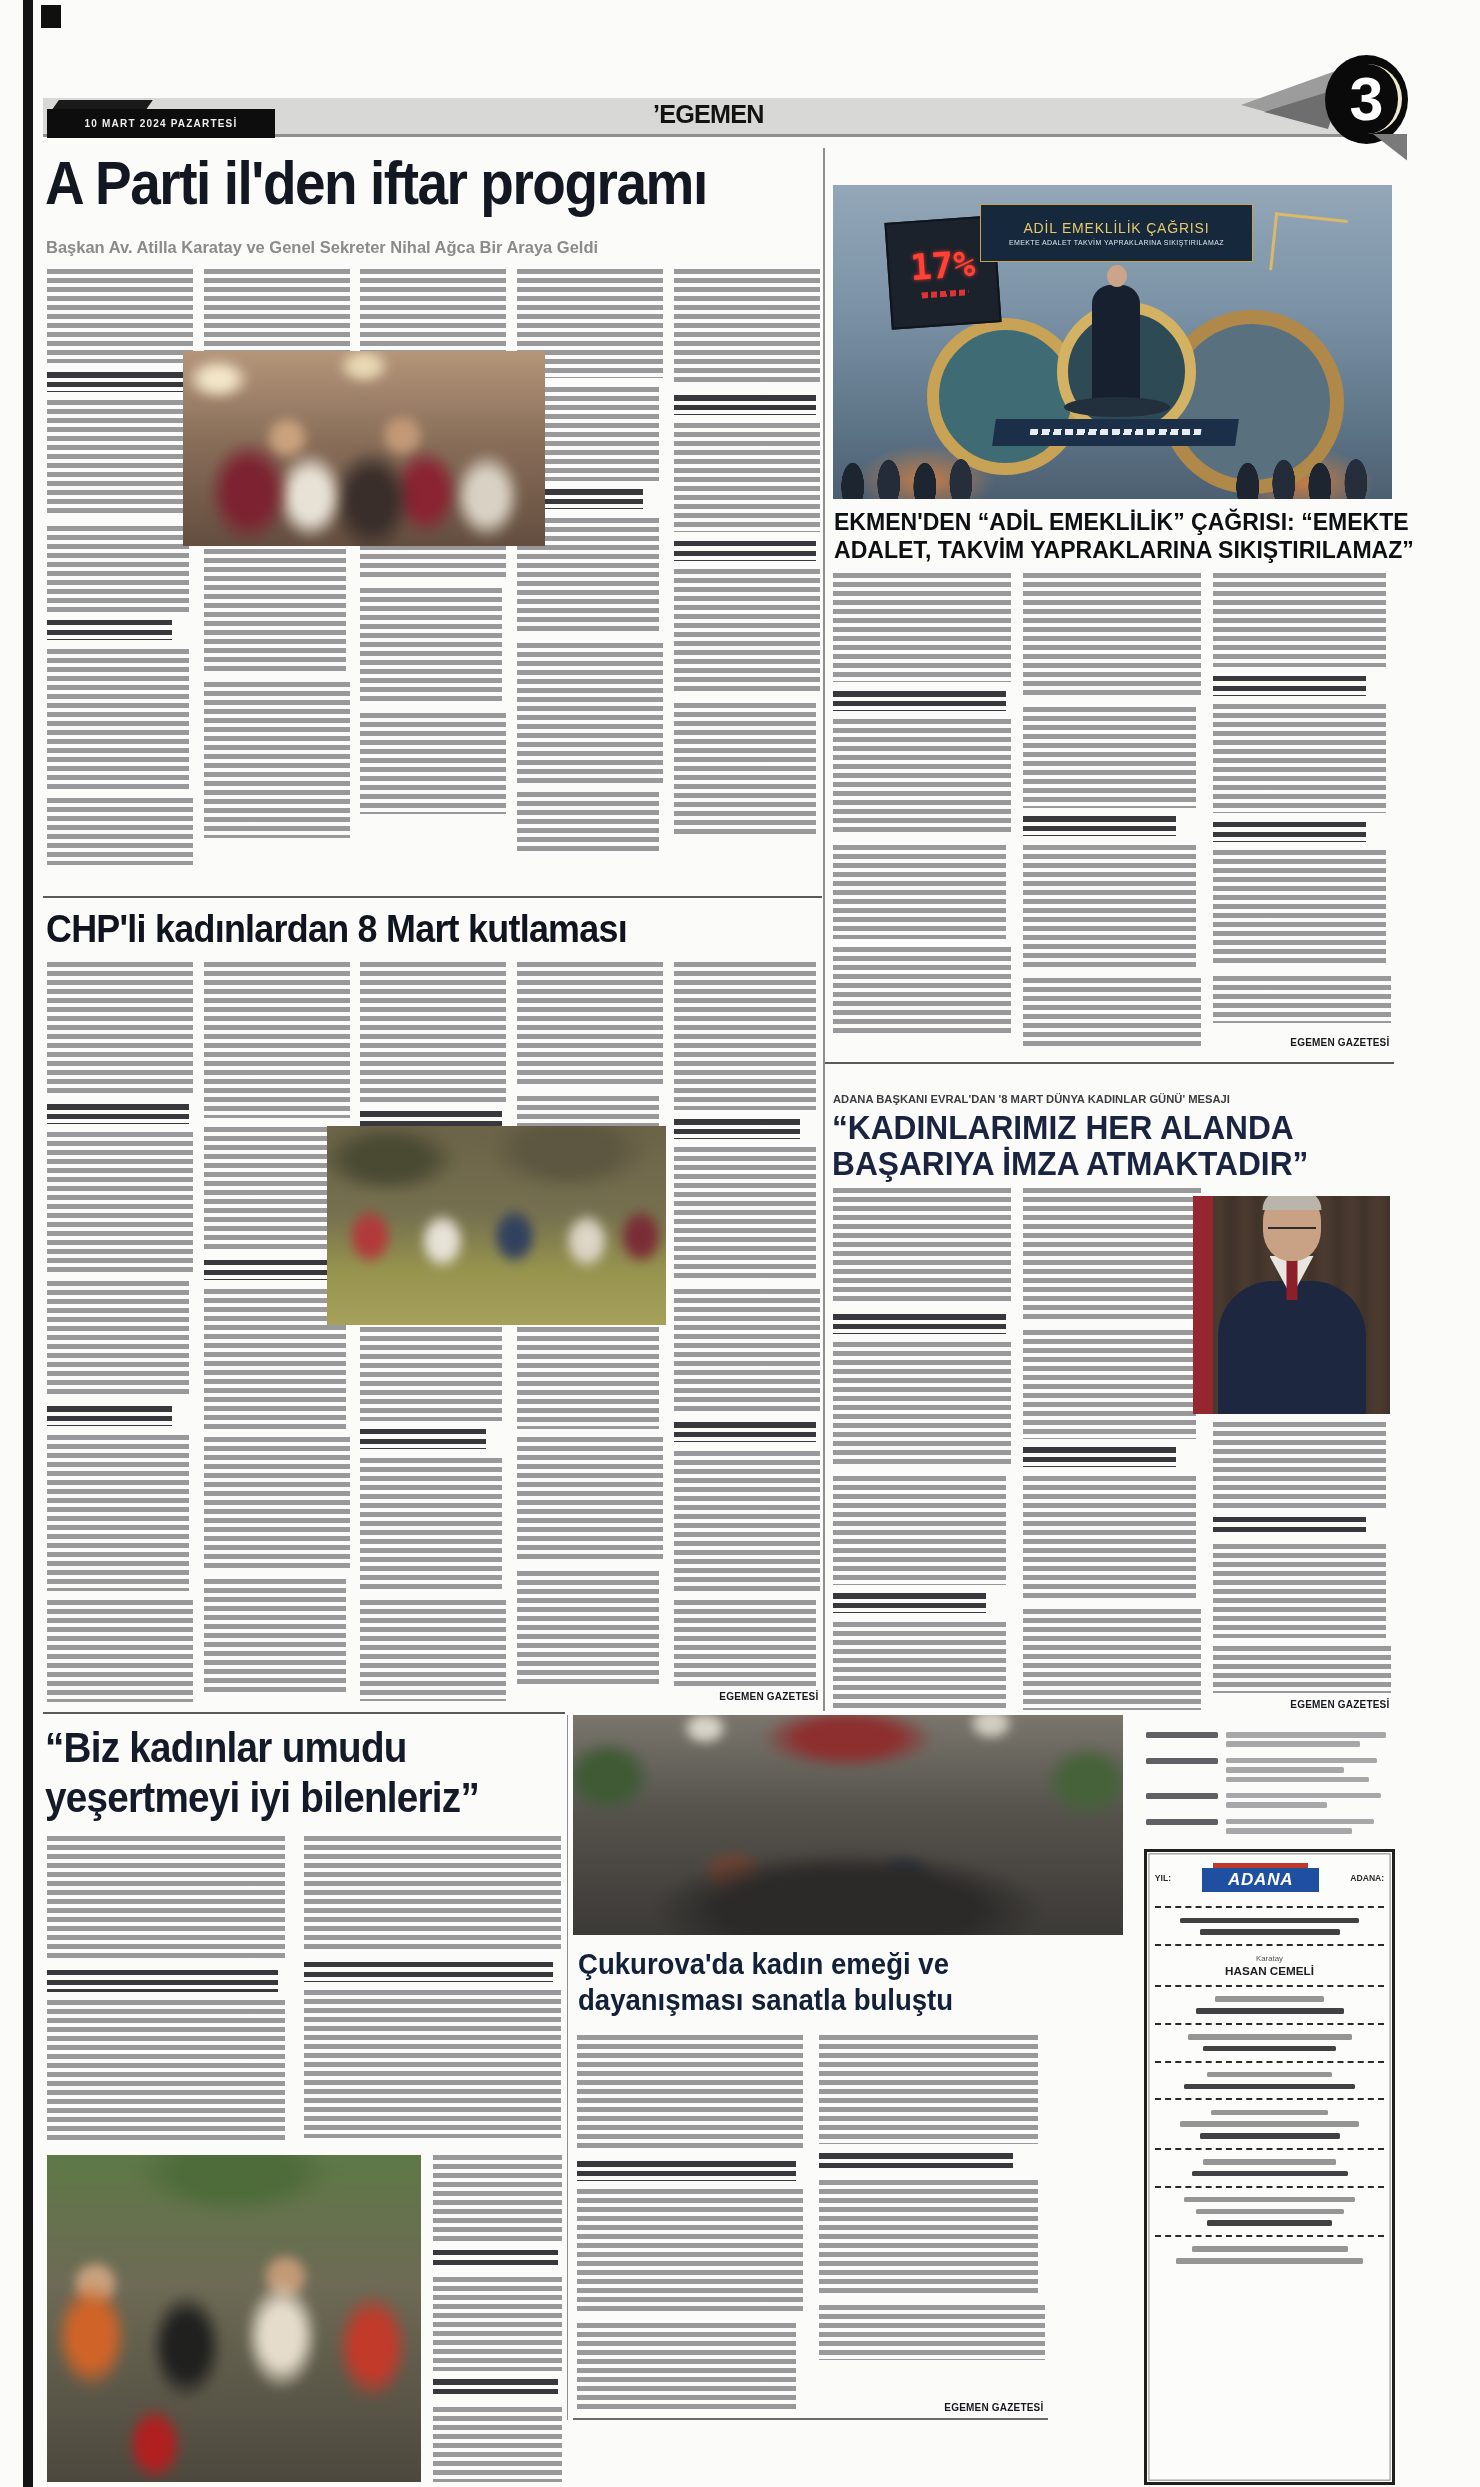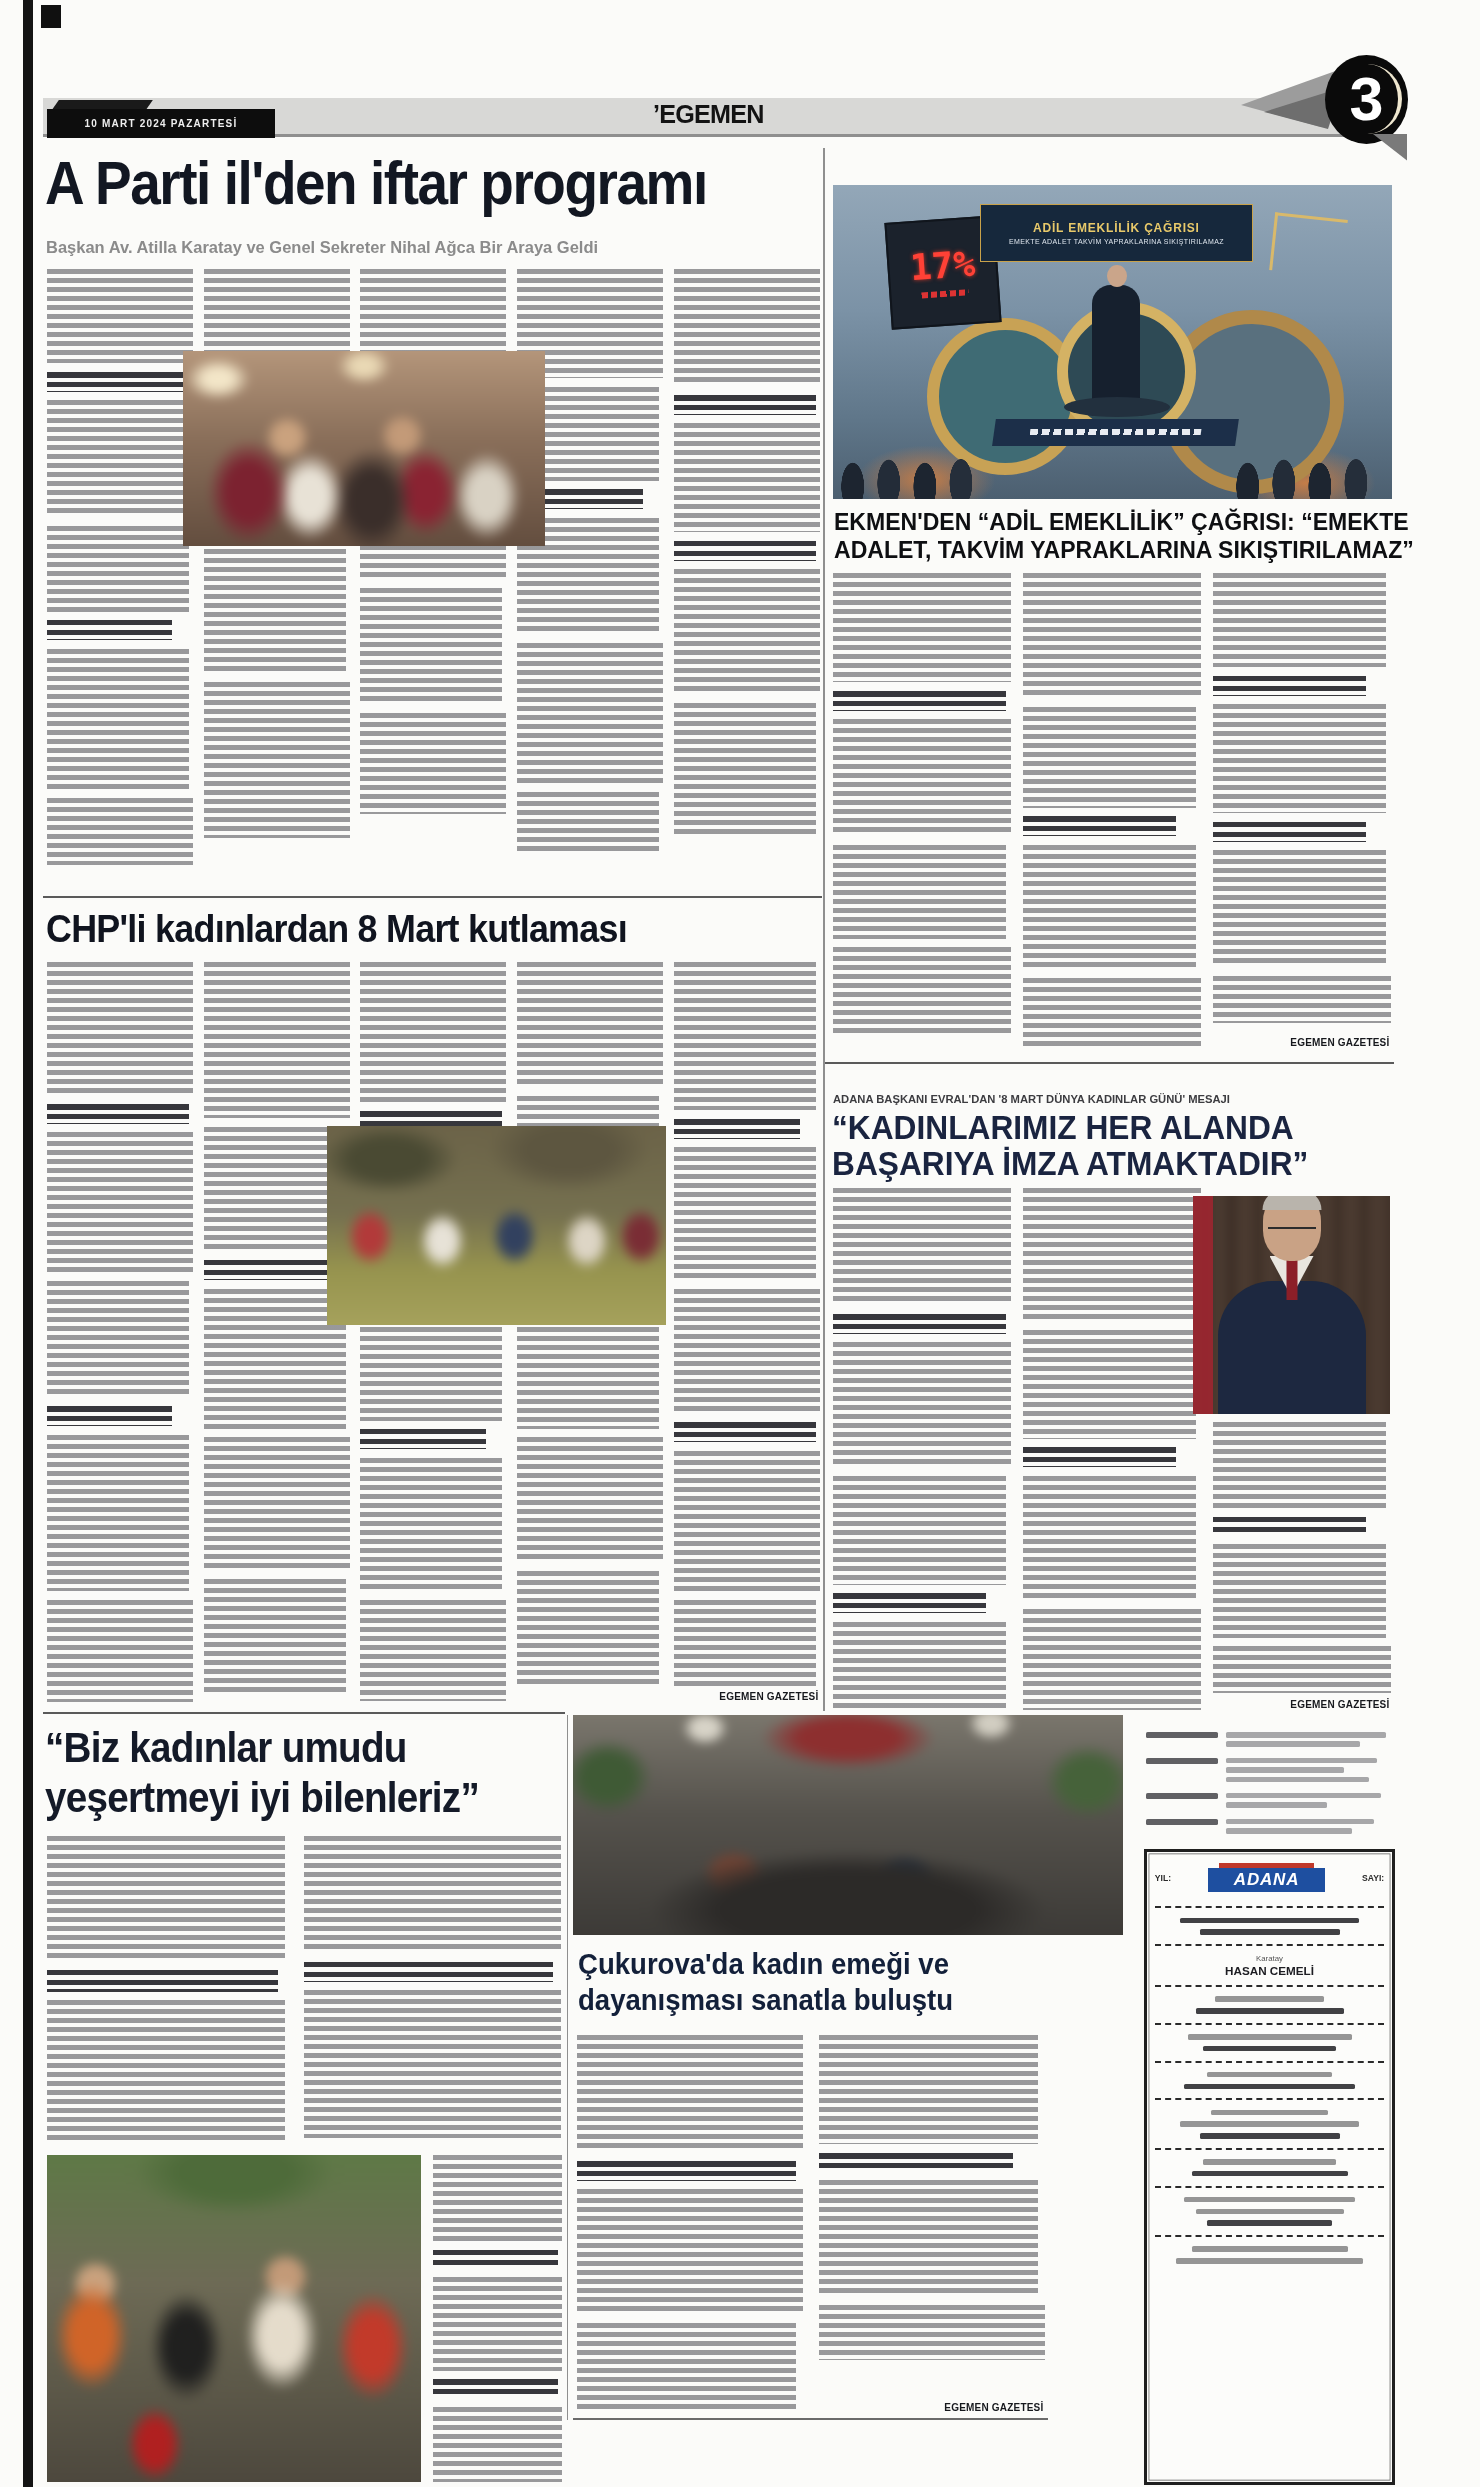--- a/index.html
+++ b/index.html
@@ -107,21 +107,21 @@
   .portrait-head{position:absolute;left:50%;bottom:153px;transform:translateX(-50%);width:58px;height:67px;
     background:#c9a285;border-radius:40% 40% 46% 46%;}
   .portrait-hair{position:absolute;left:50%;bottom:204px;transform:translateX(-50%);width:59px;height:20px;
     background:#b9b4ac;border-radius:31px 31px 0 0;}
   .portrait-glasses{position:absolute;left:50%;bottom:176px;transform:translateX(-50%);width:48px;height:9.4px;
     border-top:2.3px solid #2c2c2c;}
   
   .p-ekmen{background:linear-gradient(180deg,#93a7b8 0%,#7b92a6 40%,#5f7689 75%,#4c5f70 100%);}
   .ek-banner{position:absolute;left:147px;top:18.7px;width:271px;height:56px;background:#16283c;
     border:0.8px solid #c9a24a;display:flex;flex-direction:column;align-items:center;justify-content:center;gap:3.1px;}
-  .ek-banner .b1{color:#e8c96a;font-size:12px;font-weight:700;letter-spacing:0.8px;}
+  .ek-banner .b1{color:#e8c96a;font-size:14px;font-weight:400;letter-spacing:0.8px;}
   .ek-banner .b2{color:#dfe6ee;font-size:7px;letter-spacing:0.4px;}
   .ek-badge{position:absolute;left:55px;top:34px;width:106px;height:103px;background:#1b222c;
     transform:rotate(-4deg);border:2.3px solid #10151c;display:flex;flex-direction:column;
     align-items:center;justify-content:center;}
   .ek-badge .n{color:#ff4136;font-size:36px;font-weight:900;font-family:"DejaVu Sans Mono",monospace;
     text-shadow:0 0 4.7px rgba(255,60,40,.8);line-height:1;}
   .ek-badge .u{width:47px;height:6.2px;margin-top:6.2px;background:repeating-linear-gradient(90deg,#d33 0 6.2px,transparent 6.2px 9.4px);}
   .ek-gear{position:absolute;border-radius:50%;border-style:solid;}
   .ek-g1{left:94px;top:133px;width:133px;height:133px;border-width:12.5px;border-color:#c8a255;background:#3f6b74;}
   .ek-g2{left:327px;top:125px;width:156px;height:156px;border-width:14px;border-color:#b0894a;background:#59707e;}
@@ -452,21 +452,21 @@
   <div class="hrule" style="left:0;top:703px;width:475px;background:#6a6a6a;"></div>
 </section>
 
 <div class="abs kunye">
   <div class="k-head">
     <span class="k-side">YIL:</span>
     <div class="k-logo">
       <div class="strip"></div>
       <div class="box">ADANA</div>
     </div>
-    <span class="k-side">SAYI:</span>
+    <span class="k-side">ADANA:</span>
   </div>
   <div class="k-dash"></div>
   <div class="k-bar b" style="width:179px;"></div>
   <div class="k-bar b" style="width:140px;"></div>
   <div class="k-dash"></div>
   <div class="k-label">Karatay</div>
   <div class="k-owner">HASAN CEMELİ</div>
   <div class="k-dash"></div>
   <div class="k-bar" style="width:109px;"></div>
   <div class="k-bar b" style="width:148px;"></div>

